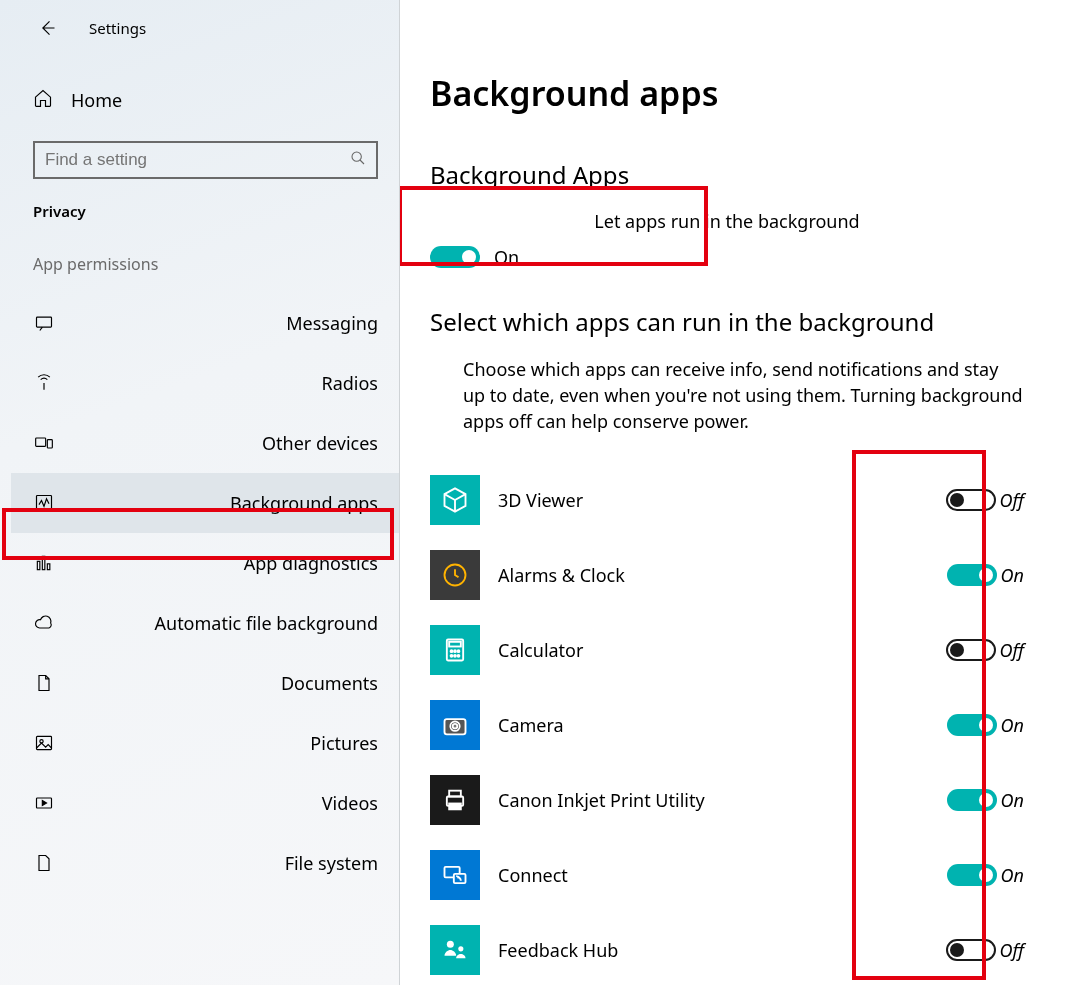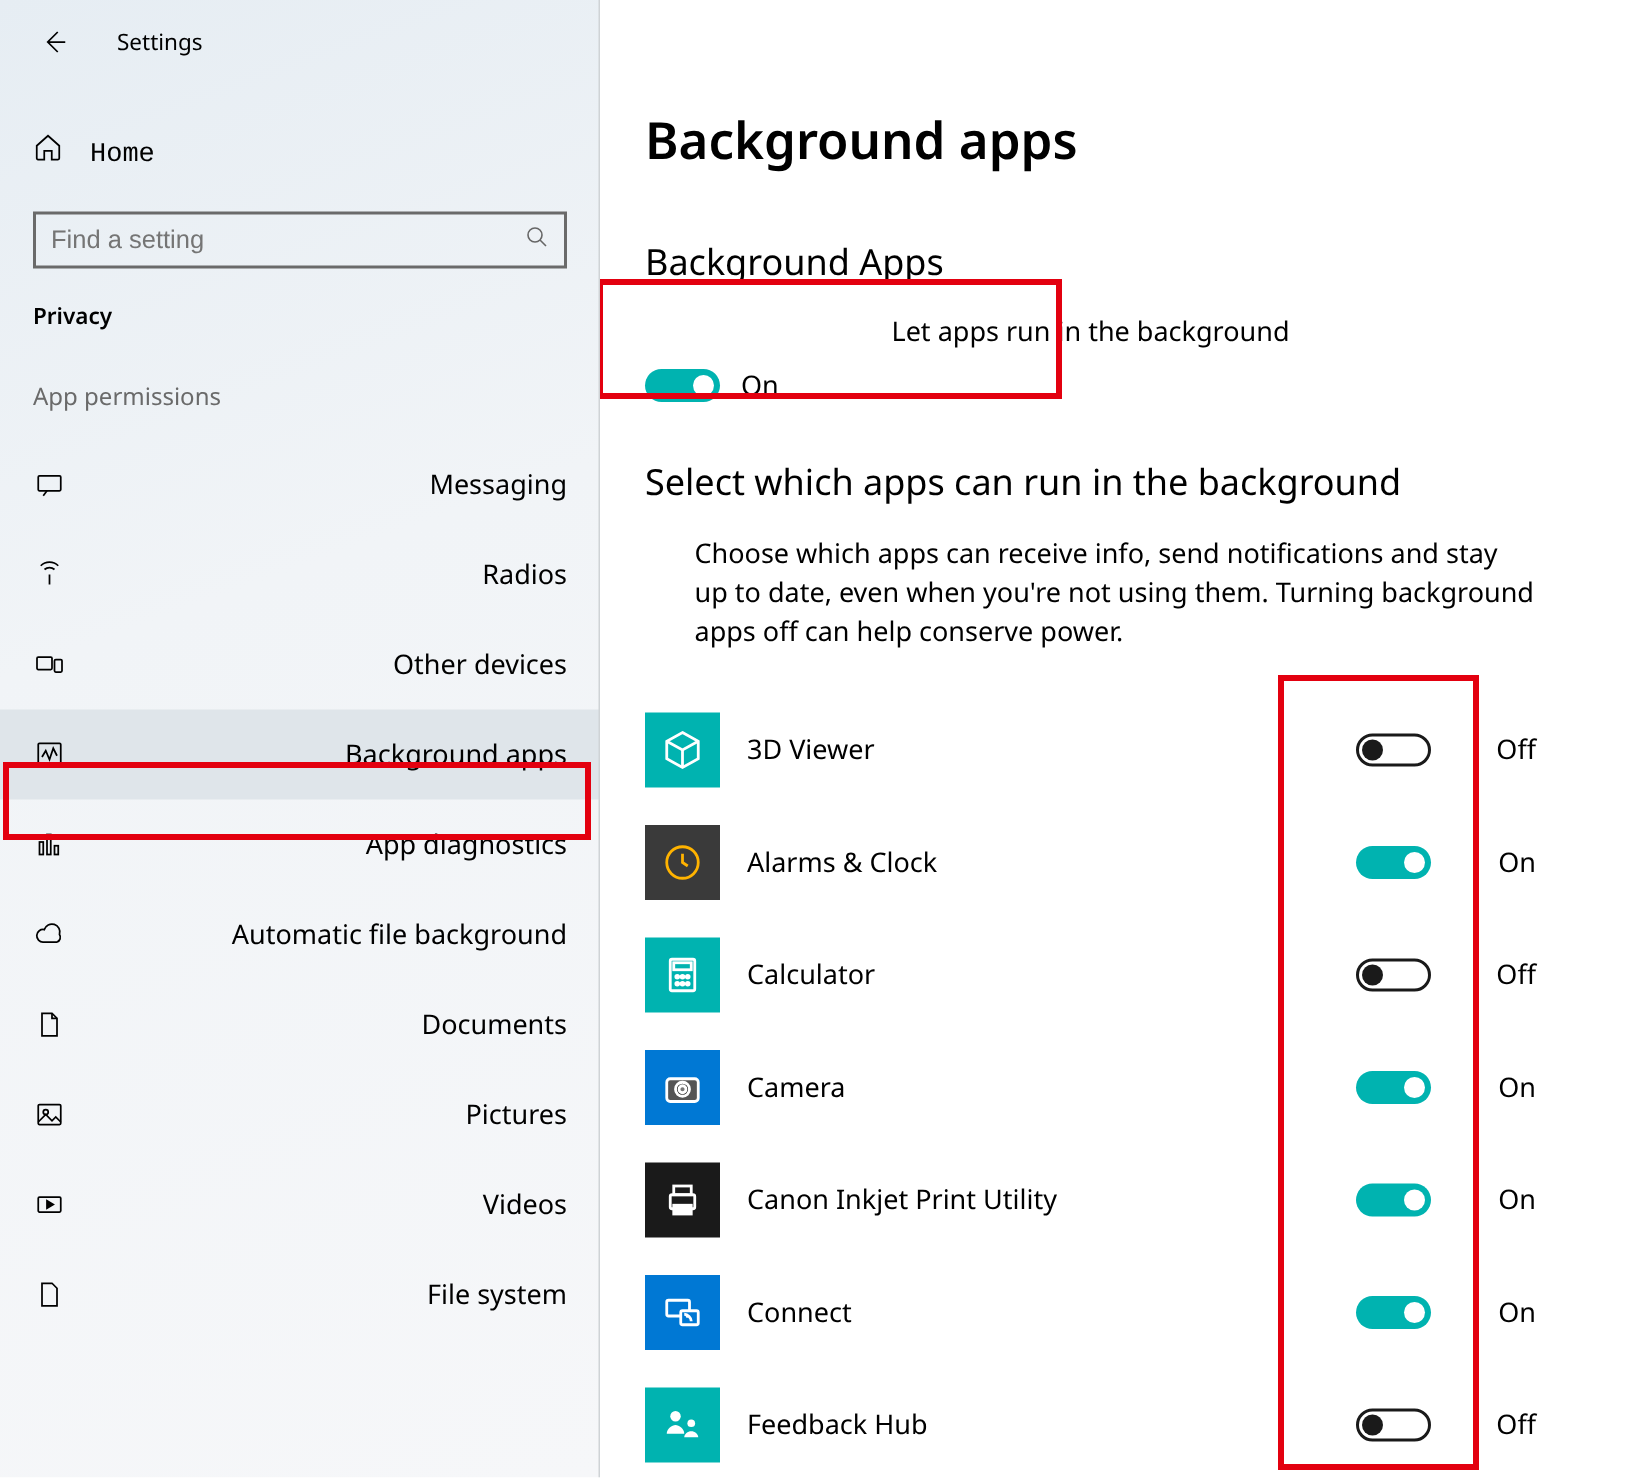--- a/index.html
+++ b/index.html
@@ -10,21 +10,21 @@
 .sidebar { width: 400px; height: 100%; background: linear-gradient(160deg, #e6edf3 0%, #f1f4f7 40%, #f6f7f9 100%); padding-top: 8px; position: relative; }
 .sidebar::after { content: ""; position: absolute; right: 0; top: 0; bottom: 0; width: 1px; background: #cfd3d6; }
 .main { flex: 1; padding: 70px 60px 20px 30px; overflow: hidden; }
 
 
 .sb-top { display: flex; align-items: center; gap: 28px; padding: 6px 22px 18px 22px; }
 .back-btn { width: 28px; height: 28px; display: flex; align-items: center; justify-content: center; cursor: pointer; }
 .sb-title { font-size: 15px; }
 
 
-.home-row { display: flex; align-items: flex-end; gap: 18px; padding: 10px 22px; margin: 18px 0 18px 0; cursor: pointer; font-family: Liberation Mono, monospace; }
+.home-row { display: flex; align-items: flex-start; gap: 18px; padding: 10px 22px; margin: 18px 0 18px 0; cursor: pointer; }
 .home-row .lbl { font-size: 18px; }
 
 
 .search-wrap { margin: 0 22px 22px 22px; position: relative; }
 .search-box { width: 100%; height: 38px; border: 2px solid #6a6a6a; background: transparent; padding: 0 40px 0 10px; font-size: 17px; color: #555; outline: none; }
 .search-icon { position: absolute; right: 12px; top: 50%; transform: translateY(-50%); }
 
 
 .privacy-h { font-size: 15px; font-weight: 600; padding: 0 22px; margin-bottom: 32px; }
 
@@ -53,31 +53,31 @@
 .toggle.off { background: #fff; border: 2px solid #1a1a1a; }
 .toggle .knob { width: 14px; height: 14px; border-radius: 50%; position: absolute; top: 50%; transform: translateY(-50%); }
 .toggle.on  .knob { right: 4px; background: #fff; }
 .toggle.off .knob { left: 2px;  background: #1a1a1a; }
 .toggle-state { font-size: 18px; }
 
 
 .app-row { display: flex; align-items: center; height: 75px; }
 .app-icon { width: 50px; height: 50px; display: flex; align-items: center; justify-content: center; color: #fff; }
 .app-name { flex: 1; margin-left: 18px; font-size: 18px; }
-.app-toggle-cell { width: 120px; display: flex; align-items: center; gap: 4px; justify-content: space-between; }
+.app-toggle-cell { width: 120px; display: flex; align-items: center; gap: 4px; justify-content: flex-end; font-style: italic; }
 
 
 .app-icon svg { width: 28px; height: 28px; }
 </style>
 </head>
 <body>
 
 <div class="app">
 
-  <aside class="sidebar" style="position:relative;">
+  <aside class="sidebar" style="position:relative;padding-left:11px;">
 
     <div class="sb-top">
       <div class="back-btn">
         <svg width="20" height="20" viewBox="0 0 24 24" fill="none" stroke="#000" stroke-width="1.4">
             <path d="M15 4l-8 8 8 8M7 12h14"></path>
           </svg>
       </div>
       <span class="sb-title">Settings</span>
     </div>
 

